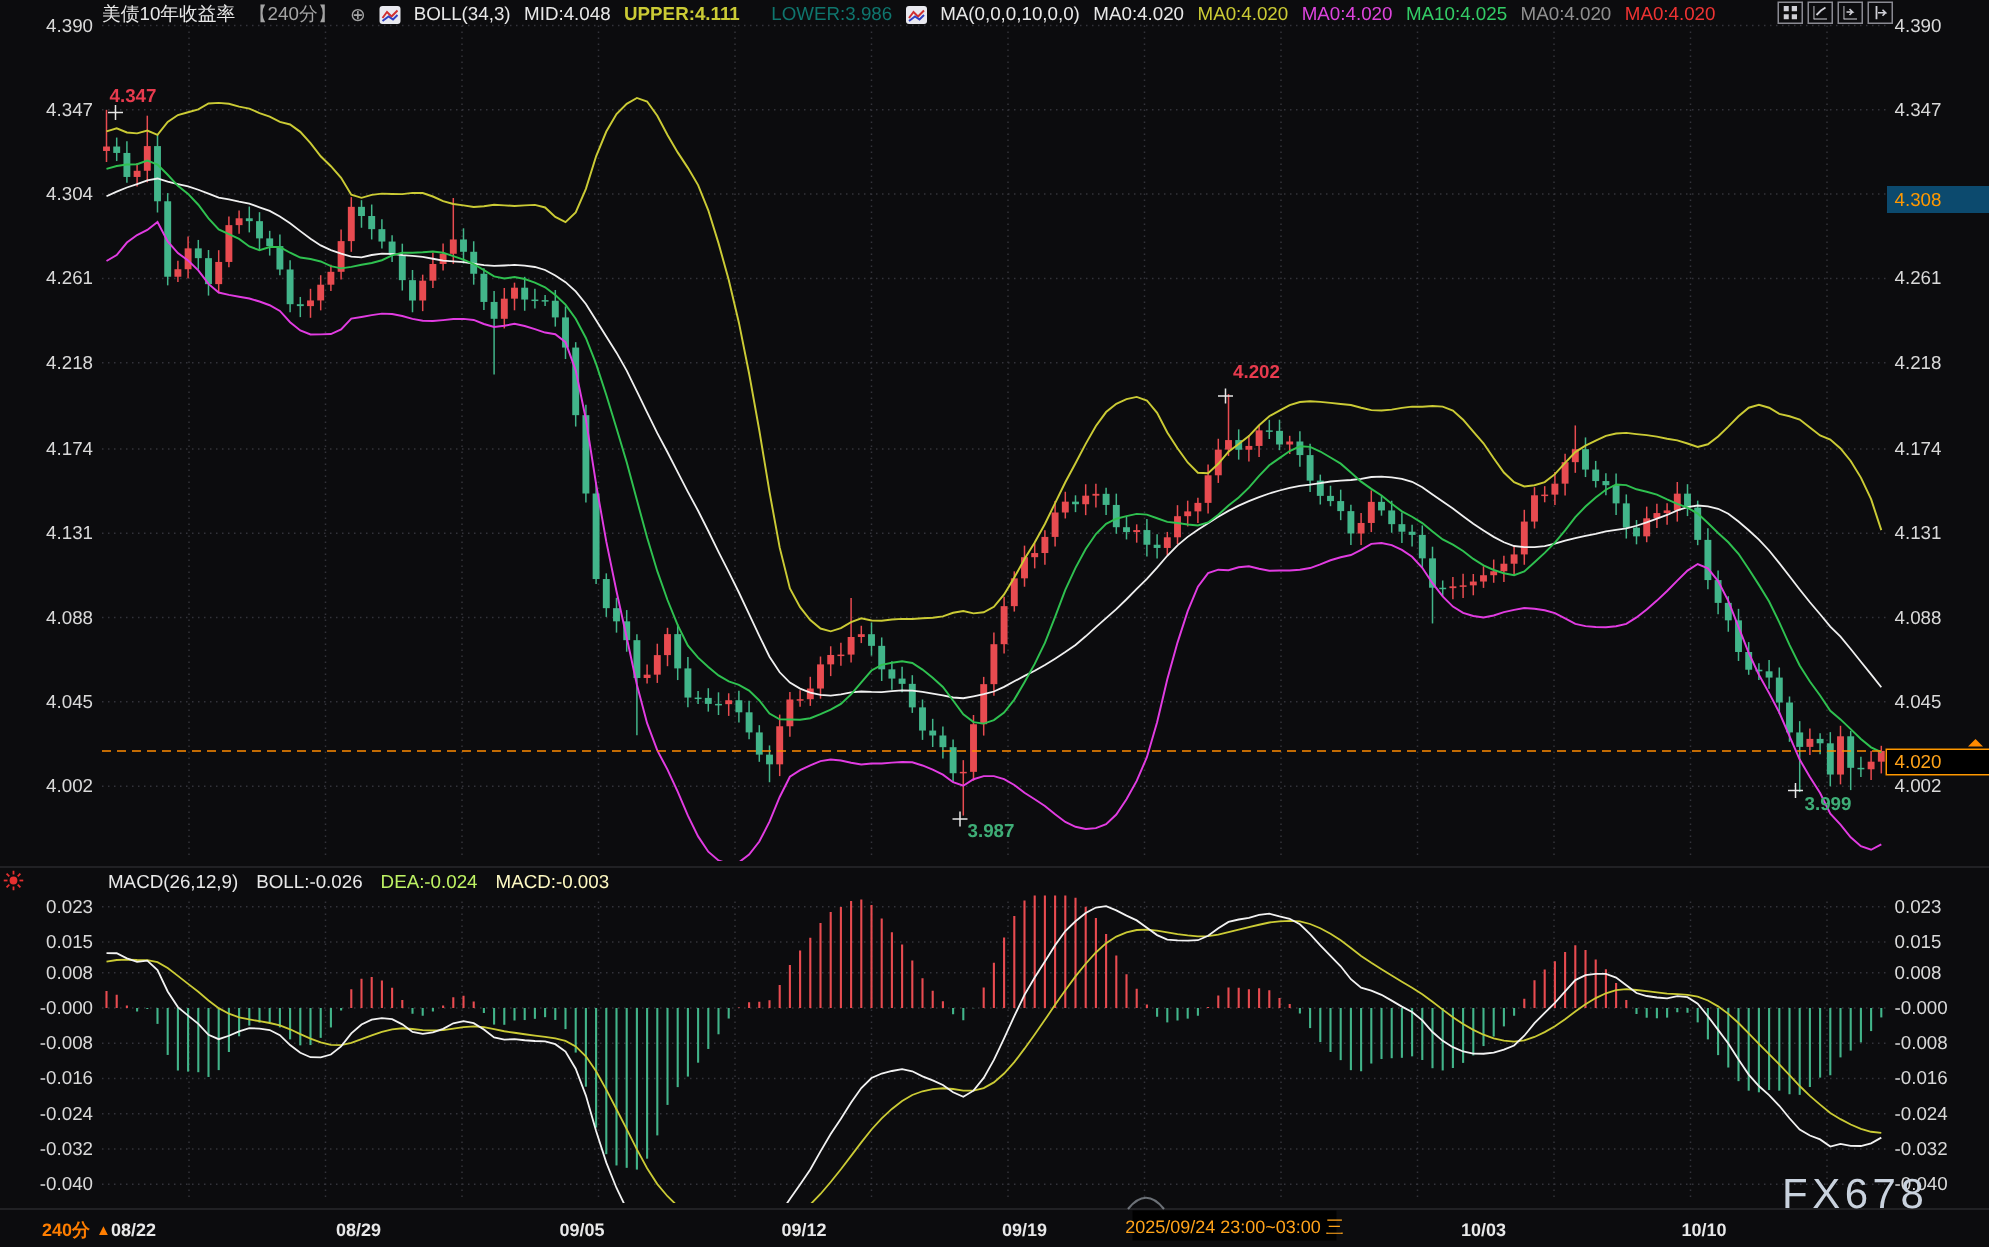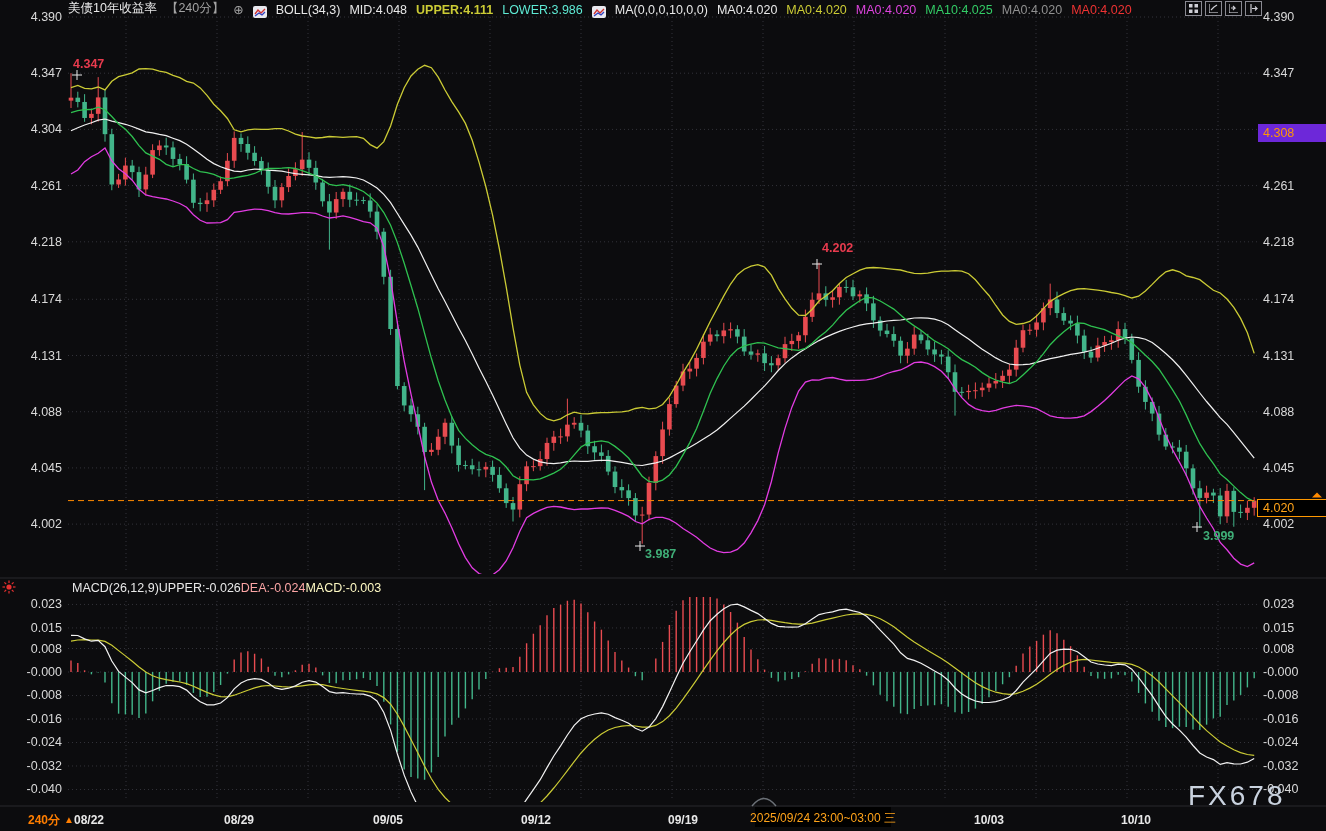--- a/index.html
+++ b/index.html
@@ -1,31 +1,31 @@
 <!DOCTYPE html>
 <html><head>
 <meta charset="utf-8">
 <style>
   html,body{margin:0;padding:0;background:#0c0c0e;}
   body{width:1326px;height:831px;position:relative;overflow:hidden;
        font-family:"Liberation Sans","DejaVu Sans",sans-serif;}
   #chart-svg{position:absolute;left:0;top:0;z-index:1;}
-  .hdr{position:absolute;left:68px;top:1px;height:16px;display:flex;align-items:flex-end;
+  .hdr{position:absolute;left:68px;top:1px;height:16px;display:flex;align-items:center;
        gap:9px;font-size:12.5px;color:#e8e8e8;white-space:nowrap;z-index:5;}
   .hdr .orange{color:#a3a3a3;}
   .hdr .yellow{color:#cbcb35;font-weight:bold;}
-  .hdr .magenta{color:#5eead4;}
+  .hdr .magenta{color:#0f766e;margin-left:12px;}
   .mini-chart-ic{display:inline-block;width:14px;height:12px;background:#e9e9ef;border-radius:2px;position:relative;top:1px;}
   .toolbar{position:absolute;right:64px;top:1px;display:flex;gap:3px;z-index:5;}
   .tool-btn{width:15px;height:13px;border:1px solid #8a8a92;background:#0c0c0e;display:flex;align-items:center;justify-content:center;}
-  .macd-hdr{position:absolute;left:72px;top:581px;display:flex;font-size:12.5px;color:#e8e8e8;z-index:5;white-space:nowrap;}
-  .macd-hdr .yellow{color:#fca5a5;text-align:center;}
+  .macd-hdr{position:absolute;left:72px;top:581px;display:flex;gap:12px;font-size:12.5px;color:#e8e8e8;z-index:5;white-space:nowrap;}
+  .macd-hdr .yellow{color:#bef264;text-align:center;}
   .macd-hdr .magenta{color:#fef9c3;}
   #ind-settings{position:absolute;left:2px;top:580px;z-index:5;}
-  #badge-4308{position:absolute;left:1258px;top:124px;width:68px;height:18px;background:#6d28d9;
+  #badge-4308{position:absolute;left:1258px;top:124px;width:68px;height:18px;background:#0c4a6e;
        color:#ff9800;font-size:12.5px;line-height:18px;padding-left:5px;box-sizing:border-box;z-index:4;}
   #box-4020{position:absolute;left:1257px;top:499px;width:66px;height:16px;background:#000;border:1px solid #ff9800;
        color:#ffa31a;font-size:12.5px;line-height:16px;padding-left:5px;z-index:4;}
   #watermark{position:absolute;left:1188px;top:780px;font-size:28px;letter-spacing:3px;color:#c9d2de;z-index:6;}
 </style>
 </head>
 <body>
 
 <svg id="chart-svg" width="1326" height="831">
     <defs>
@@ -766,21 +766,21 @@
         <line x1="11" y1="7" x2="13.5" y2="7"></line>
       <line x1="2.4" y1="2.4" x2="4.2" y2="4.2"></line>
         <line x1="9.8" y1="9.8" x2="11.6" y2="11.6"></line>
       <line x1="11.6" y1="2.4" x2="9.8" y2="4.2"></line>
         <line x1="4.2" y1="9.8" x2="2.4" y2="11.6"></line>
     </g>
   </svg>
 </span>
 <div class="macd-hdr">
   <span>MACD(26,12,9)</span>
-  <span>UPPER:-0.026</span>
+  <span>BOLL:-0.026</span>
   <span class="yellow">DEA:-0.024</span>
   <span class="magenta">MACD:-0.003</span>
 </div>
 
 <div id="badge-4308">4.308</div>
 <div id="box-4020">4.020</div>
 
 <div id="watermark">FX678</div>
 
 </body></html>

